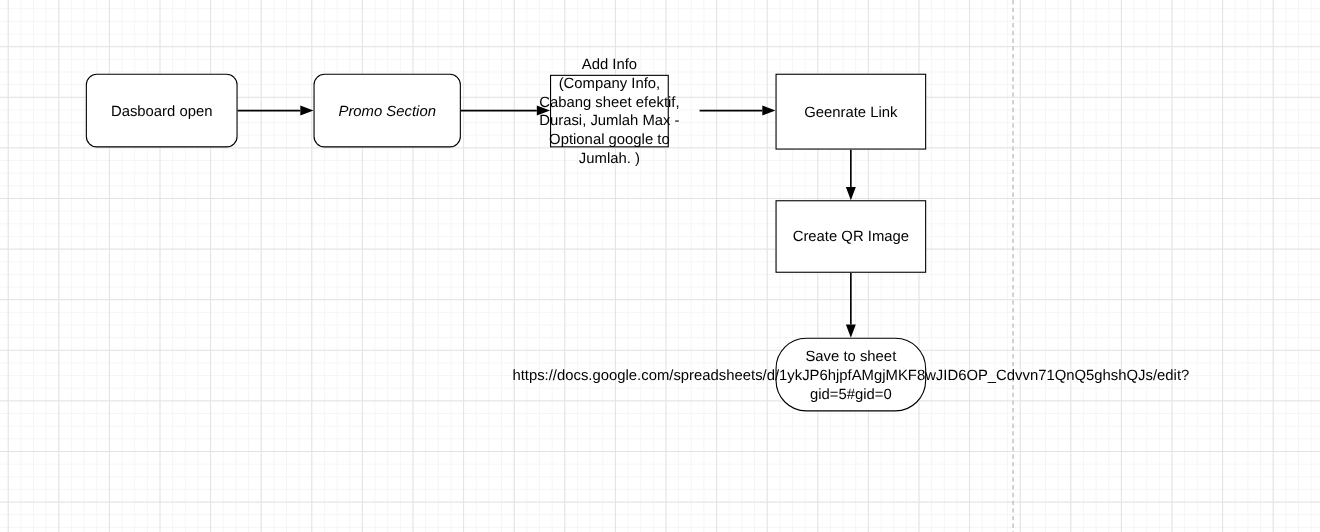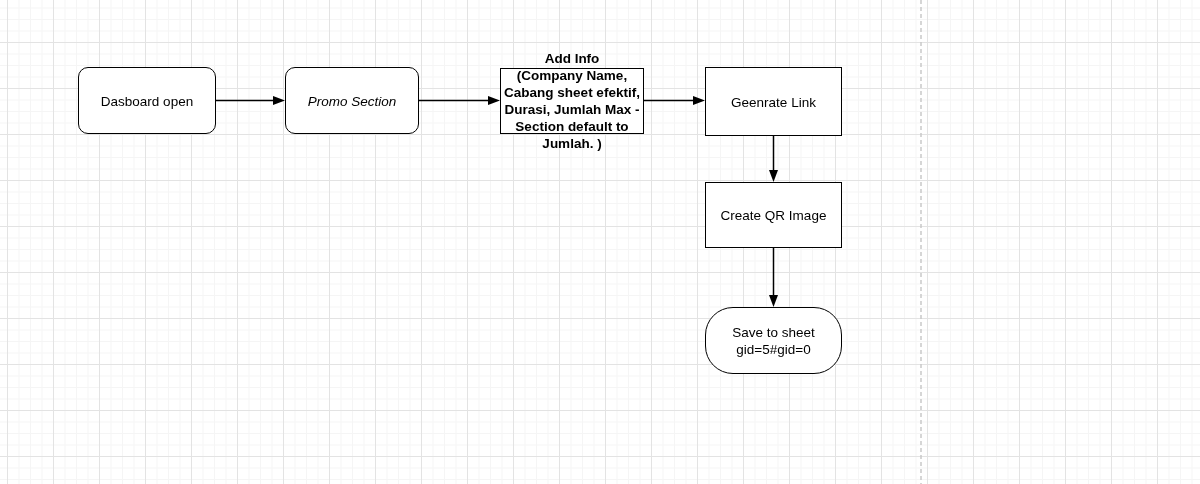--- a/index.html
+++ b/index.html
@@ -93,39 +93,40 @@
   </svg>
 
   <div class="node rounded" style="left:78px; top:67px; width:138px; height:67px;">
     <div class="node-label">Dasboard open</div>
   </div>
 
   <div class="node rounded" style="left:285px; top:67px; width:134px; height:67px;font-style:italic;">
     <div class="node-label">Promo Section</div>
   </div>
 
-  <div class="node" style="left:500px; top:68px; width:144px; height:66px;font-weight:bold;">
+  <div class="node" style="left:500px; top:68px; width:108px; height:66px;">
     <div class="node-label">
       <div class="line">Add Info</div>
-      <div class="line">(Company Name,</div>
+      <div class="line">(Company Info,</div>
       <div class="line">Cabang sheet efektif,</div>
       <div class="line">Durasi, Jumlah Max -</div>
-      <div class="line">Section default to</div>
+      <div class="line">Optional google to</div>
       <div class="line">Jumlah. )</div>
     </div>
   </div>
 
   <div class="node" style="left:705px; top:182px; width:137px; height:66px;">
     <div class="node-label">Create QR Image</div>
   </div>
 
   <div class="node" style="left:705px; top:67px; width:137px; height:69px;">
     <div class="node-label">Geenrate Link</div>
   </div>
 
   <div class="node" style="left:705px; top:307px; width:137px; height:67px;border-radius:28px;">
     <div class="node-label">
       <div class="line">Save to sheet</div>
+      <div class="line">https://docs.google.com/spreadsheets/d/1ykJP6hjpfAMgjMKF8wJID6OP_Cdvvn71QnQ5ghshQJs/edit?</div>
       <div class="line">gid=5#gid=0</div>
     </div>
   </div>
 
 </div>
 
 </body></html>

